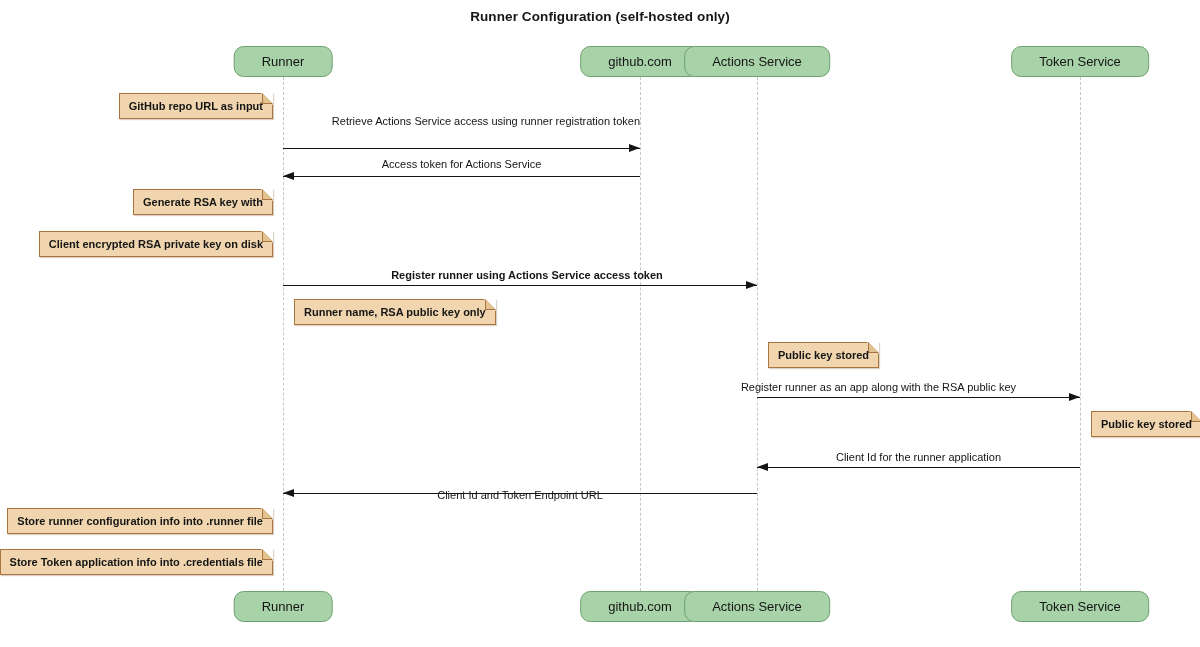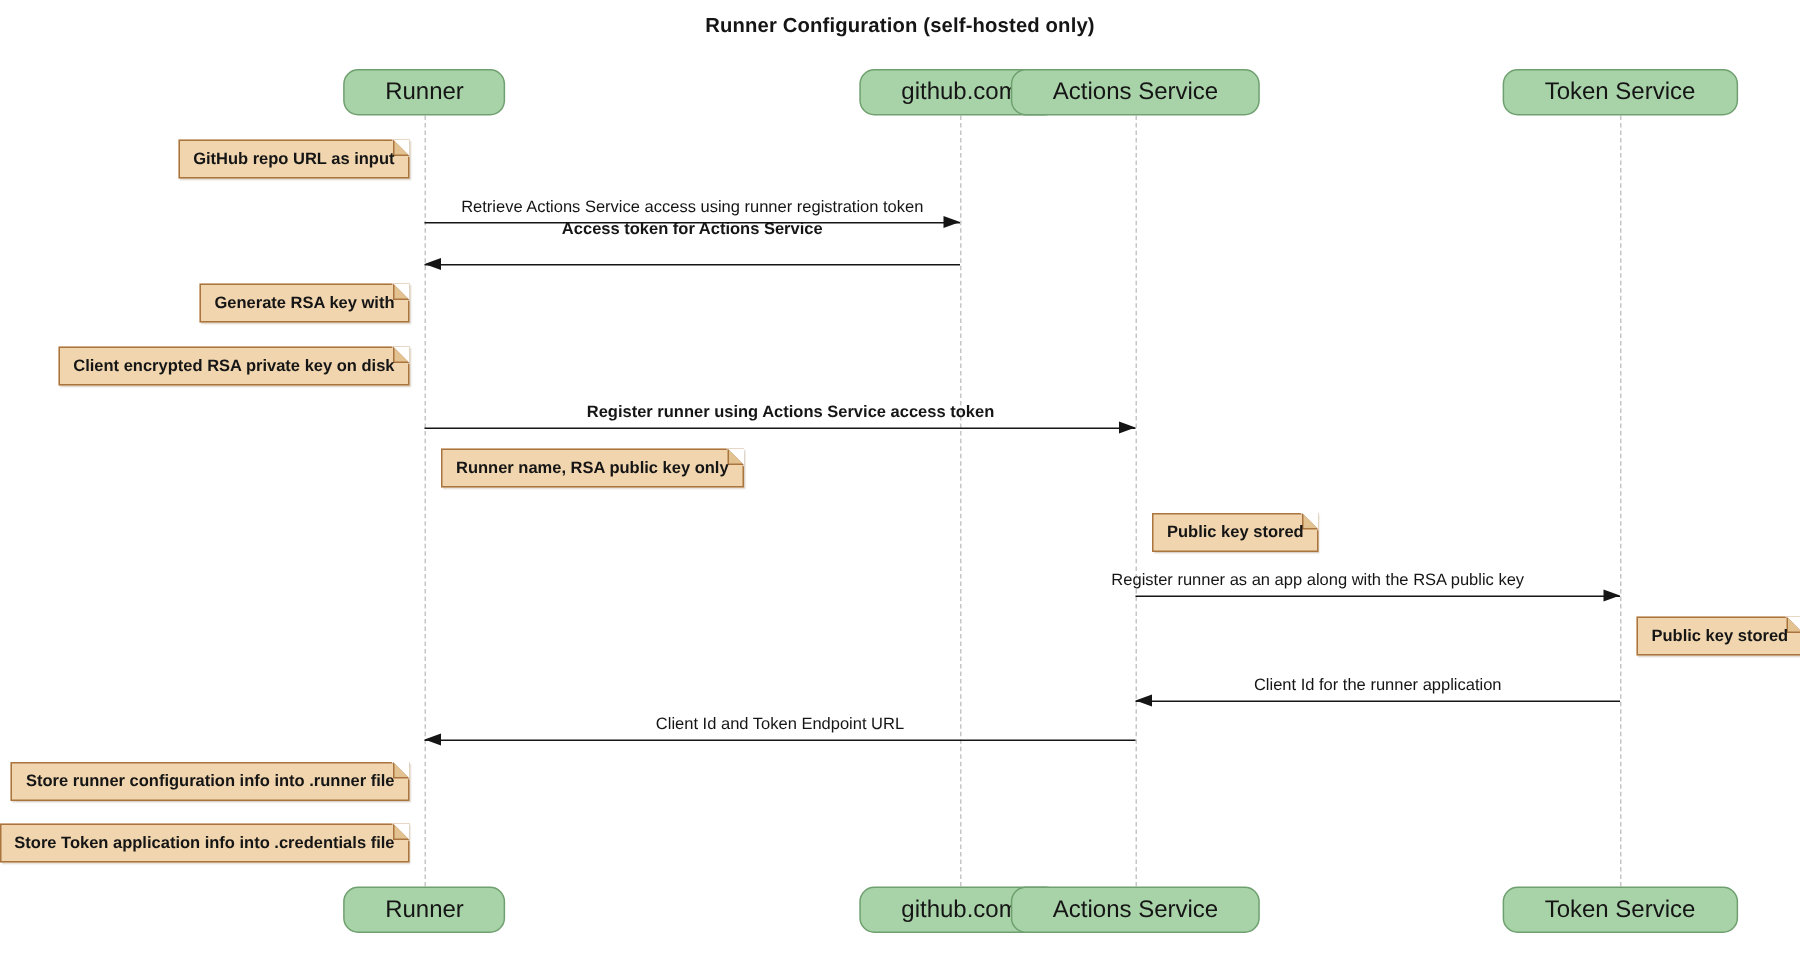--- a/index.html
+++ b/index.html
@@ -20,21 +20,21 @@
   .lifeline {
     position:absolute; top:77px; height:514px; width:0;
     border-left:1px dashed var(--lifeline, #C6C6C6);
   }
 
   .participant {
     position:absolute; height:29px; line-height:29px;
     padding:0 27px; white-space:nowrap;
     background:var(--p-fill, #A8D3A8);
     border:1px solid var(--p-border, #6FA06F);
-    border-radius:10px; font-size:16px;
+    border-radius:10px; font-size:13px;
     transform:translateX(-50%);
   }
   .participant.top    { top:46px; }
   .participant.bottom { top:591px; }
 
   .msg-label {
     position:absolute; height:15px; line-height:15px;
     font-size:11px; text-align:center; white-space:nowrap;
   }
   .msg-line { position:absolute; height:1px; background:var(--arrow, #151515); }
@@ -85,36 +85,36 @@
       <div class="lifeline" style="left: 757px;"></div>
       <div class="lifeline" style="left: 1080px;"></div>
       <div class="participant top" style="left: 283px;">Runner</div>
       <div class="participant bottom" style="left: 283px;">Runner</div>
       <div class="participant top" style="left: 640px;">github.com</div>
       <div class="participant bottom" style="left: 640px;">github.com</div>
       <div class="participant top" style="left: 757px;">Actions Service</div>
       <div class="participant bottom" style="left: 757px;">Actions Service</div>
       <div class="participant top" style="left: 1080px;">Token Service</div>
       <div class="participant bottom" style="left: 1080px;">Token Service</div>
-      <div class="msg-label" style="left: 283px; width: 357px; top: 131px;">Retrieve Actions Service access using runner registration token</div>
+      <div class="msg-label" style="left: 283px; width: 357px; top: 114px; text-align: right;">Retrieve Actions Service access using runner registration token</div>
       <div class="msg-line" style="left: 283px; width: 357px; top: 148px;"></div>
       <div class="arrow-head right" style="top: 144px; left: 629px;"></div>
-      <div class="msg-label" style="left: 283px; width: 357px; top: 146px; font-weight: bold;">Access token for Actions Service</div>
+      <div class="msg-label" style="left: 283px; width: 357px; top: 157px;">Access token for Actions Service</div>
       <div class="msg-line" style="left: 283px; width: 357px; top: 176px;"></div>
       <div class="arrow-head left" style="top: 172px; left: 283px;"></div>
       <div class="msg-label" style="left: 290px; width: 474px; top: 268px; font-weight: bold;">Register runner using Actions Service access token</div>
       <div class="msg-line" style="left: 283px; width: 474px; top: 285px;"></div>
       <div class="arrow-head right" style="top: 281px; left: 746px;"></div>
       <div class="msg-label" style="left: 717px; width: 323px; top: 380px;">Register runner as an app along with the RSA public key</div>
       <div class="msg-line" style="left: 757px; width: 323px; top: 397px;"></div>
       <div class="arrow-head right" style="top: 393px; left: 1069px;"></div>
       <div class="msg-label" style="left: 757px; width: 323px; top: 450px;">Client Id for the runner application</div>
       <div class="msg-line" style="left: 757px; width: 323px; top: 467px;"></div>
       <div class="arrow-head left" style="top: 463px; left: 757px;"></div>
-      <div class="msg-label" style="left: 283px; width: 474px; top: 476px;">Client Id and Token Endpoint URL</div>
+      <div class="msg-label" style="left: 283px; width: 474px; top: 488px;">Client Id and Token Endpoint URL</div>
       <div class="msg-line" style="left: 283px; width: 474px; top: 493px;"></div>
       <div class="arrow-head left" style="top: 489px; left: 283px;"></div>
       <div class="note" style="top: 93px; right: 927px;"><div class="fold"></div><span class="note-text">GitHub repo URL as input</span></div>
       <div class="note" style="top: 189px; right: 927px;"><div class="fold"></div><span class="note-text">Generate RSA key with</span></div>
       <div class="note" style="top: 231px; right: 927px;"><div class="fold"></div><span class="note-text">Client encrypted RSA private key on disk</span></div>
       <div class="note" style="top: 299px; left: 294px;"><div class="fold"></div><span class="note-text">Runner name, RSA public key only</span></div>
       <div class="note" style="top: 342px; left: 768px;"><div class="fold"></div><span class="note-text">Public key stored</span></div>
       <div class="note" style="top: 411px; left: 1091px;"><div class="fold"></div><span class="note-text">Public key stored</span></div>
       <div class="note" style="top: 508px; right: 927px;"><div class="fold"></div><span class="note-text">Store runner configuration info into .runner file</span></div>
       <div class="note" style="top: 549px; right: 927px;"><div class="fold"></div><span class="note-text">Store Token application info into .credentials file</span></div>

